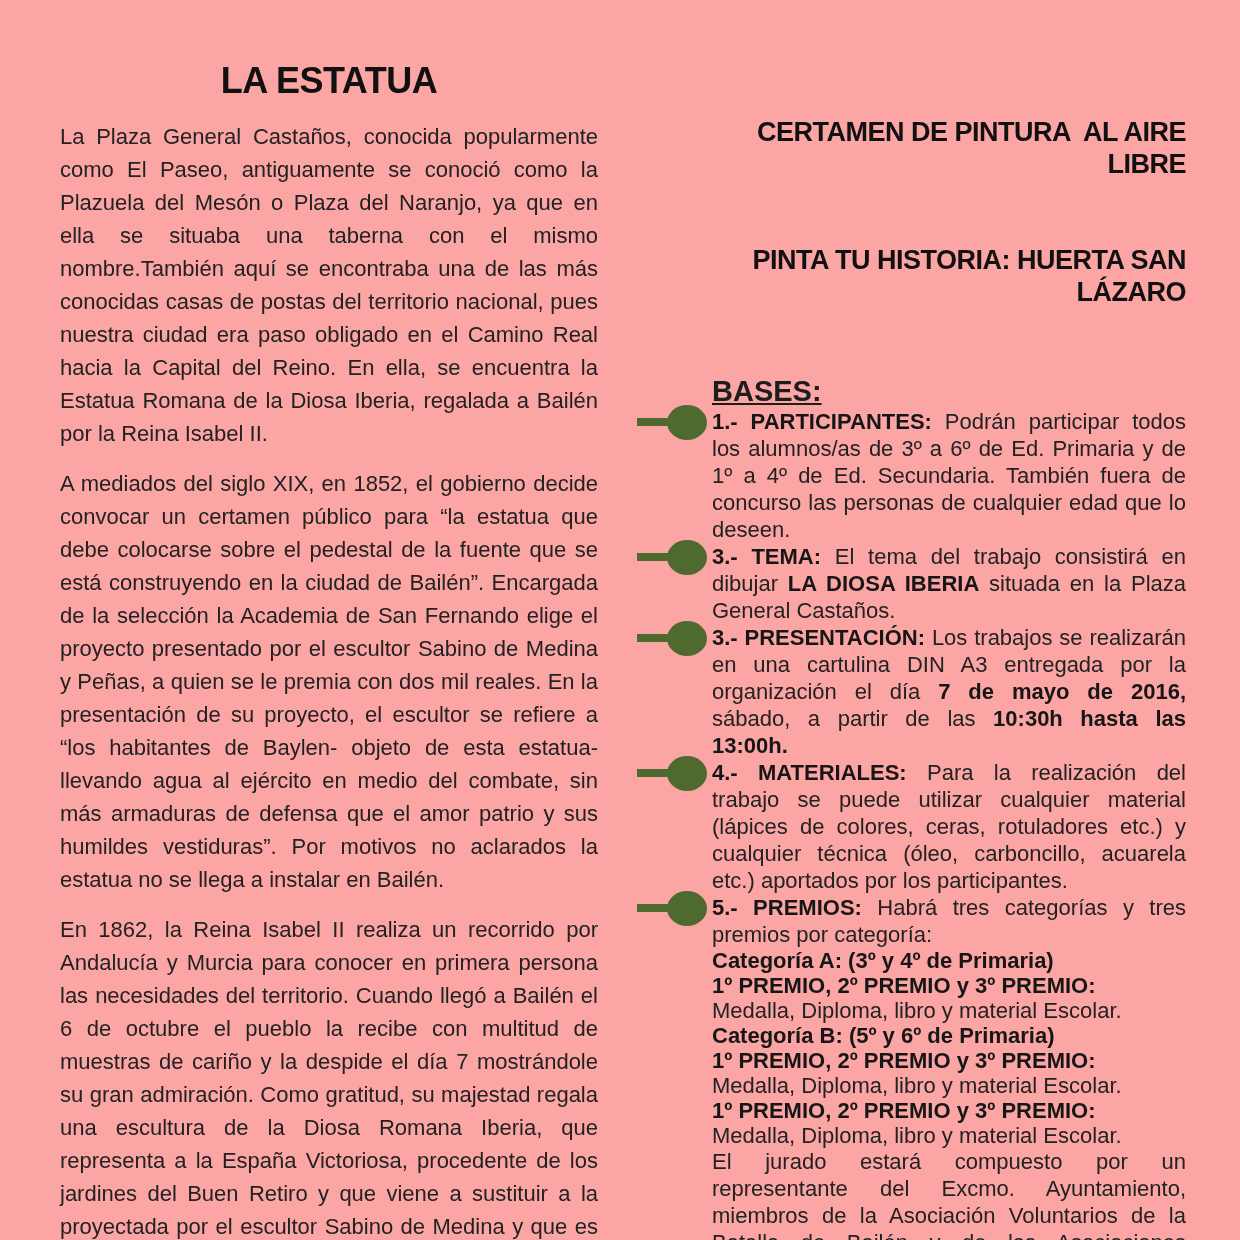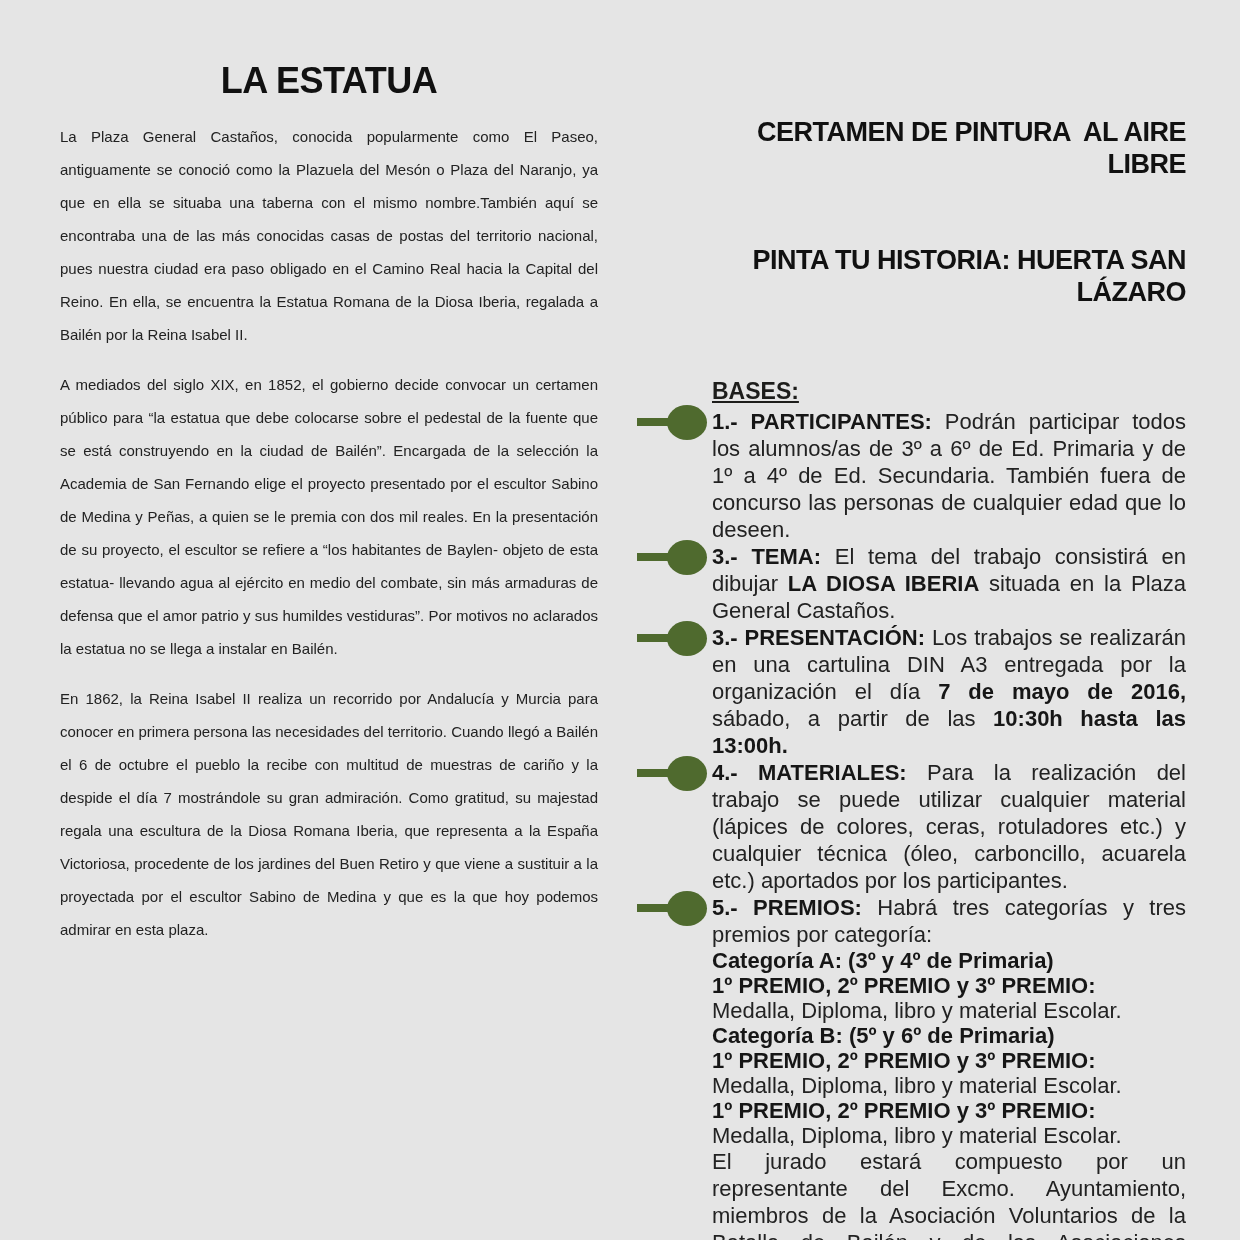--- a/index.html
+++ b/index.html
@@ -1,41 +1,41 @@
 <!DOCTYPE html>
 <html style="--accent: #4f6a2e;"><head>
 <meta charset="utf-8">
 <style>
   :root { --accent:#4f6a2e; --ink:#1d1d1b; }
   * { margin:0; padding:0; box-sizing:border-box; }
   html,body { background:#ffffff; }
   .page {
     position:relative;
     width:1240px; height:1240px;
-    background:#e5e5e5;
+    background:#fca5a5;
     overflow:hidden;
     font-family:"Liberation Sans", sans-serif;
     color:var(--ink);
   }
   
   .col-left {
     position:absolute; left:60px; top:60px; width:538px;
   }
   .left-title {
     text-align:center;
     font-weight:bold;
     font-size:36px;
     line-height:42px;
     letter-spacing:-0.5px;
     color:#111;
     margin-bottom:18px;
   }
   .left-title span { display:block; }
   .body-par {
-    font-size:15px;
+    font-size:22px;
     line-height:33px;
     text-align:justify;
     margin-bottom:17px;
     color:#222;
   }
   
   .col-right {
     position:absolute; left:712px; top:52px; width:474px;
   }
   .right-title {
@@ -44,21 +44,21 @@
     font-size:27px;
     line-height:32px;
     letter-spacing:-0.5px;
     color:#111;
     white-space:pre-wrap;
     margin-bottom:6px;
   }
   .right-title span { display:block; }
   .bases-label {
     font-weight:bold;
-    font-size:23px;
+    font-size:29px;
     line-height:26px;
     text-decoration:underline;
     margin-bottom:4px;
   }
   .block { position:relative; }
   .block p {
     font-size:22px;
     line-height:27px;
     text-align:justify;
     color:#222;

